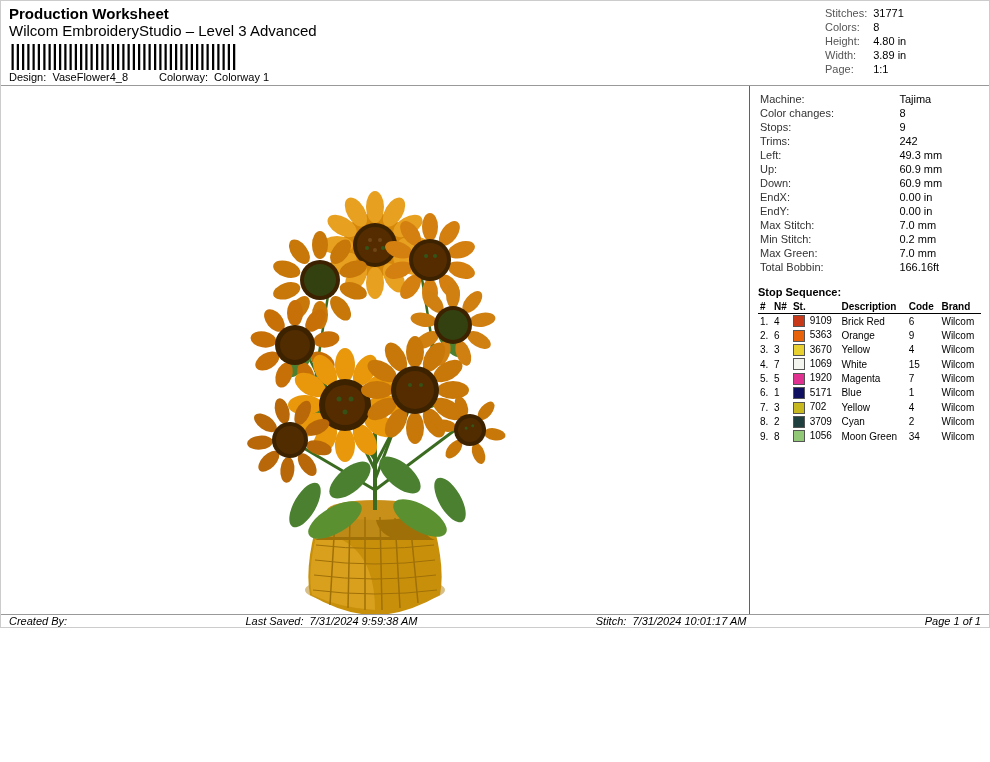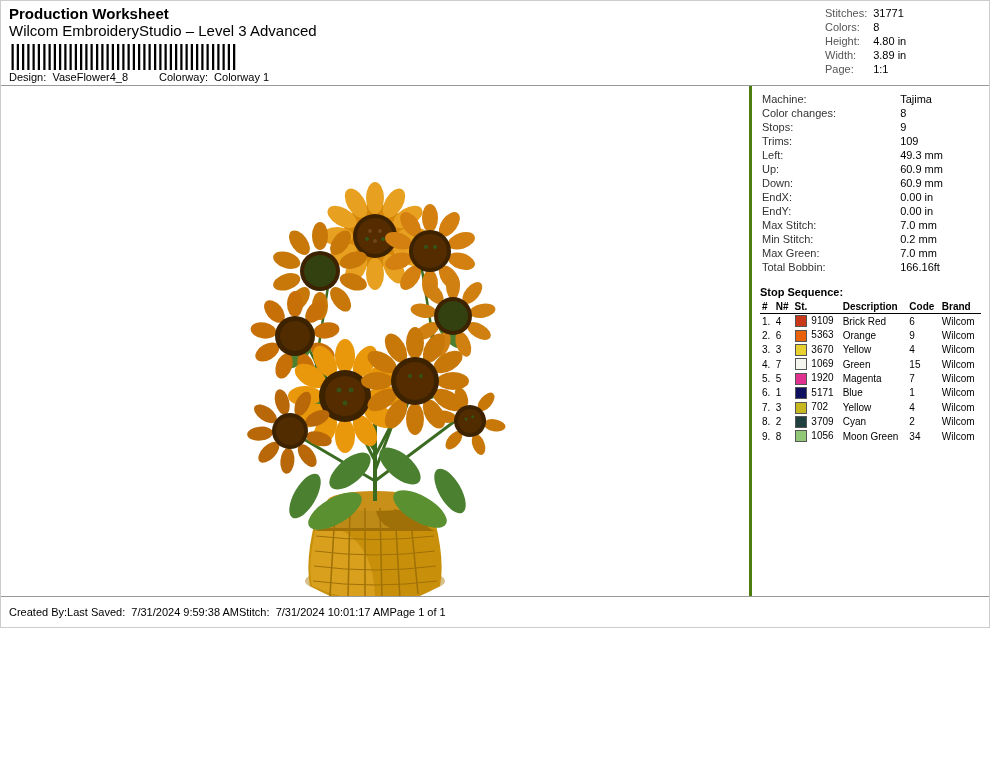--- a/index.html
+++ b/index.html
@@ -74,21 +74,21 @@
       display: flex;
       align-items: center;
       justify-content: center;
       padding: 10px;
       position: relative;
     }
 
     
     .info-panel {
       width: 240px;
-      border-left: 3px solid #4d7c0f;
+      border-left: 1px solid #4d7c0f;
       padding: 6px 8px;
       font-size: 11px;
       overflow-y: auto;
     }
     .info-table {
       width: 100%;
       border-collapse: collapse;
     }
     .info-table td {
       padding: 1px 2px;
@@ -131,23 +131,25 @@
       width: 12px;
       height: 12px;
       border: 1px solid #555;
       vertical-align: middle;
       margin-right: 2px;
     }
 
     
     .footer {
       border-top: 1px solid #999;
-      padding: 9px 8px;
+      padding: 0 8px;
       display: flex;
+      justify-content: space-between;
       font-size: 11px;
+      font-style: italic;
     }
   </style>
 </head>
 <body>
 
 <div class="page">
 
   <div class="header">
     <div class="header-left">
       <div class="header-title">Production Worksheet</div>
@@ -421,21 +423,21 @@
         <tr>
           <td>Color changes:</td>
           <td>8</td>
         </tr>
         <tr>
           <td>Stops:</td>
           <td>9</td>
         </tr>
         <tr>
           <td>Trims:</td>
-          <td>109</td>
+          <td>242</td>
         </tr>
         <tr>
           <td>Left:</td>
           <td>49.3 mm</td>
         </tr>
         <tr>
           <td>Up:</td>
           <td>60.9 mm</td>
         </tr>
         <tr>
@@ -516,21 +518,21 @@
       <td>4</td>
       <td>Wilcom</td>
     </tr>
             <tr>
       <td>4.</td>
       <td>7</td>
       <td>
         <span class="color-swatch" style="background:#F5F5F0;"></span>
         1069
       </td>
-      <td>Green</td>
+      <td>White</td>
       <td>15</td>
       <td>Wilcom</td>
     </tr>
             <tr>
       <td>5.</td>
       <td>5</td>
       <td>
         <span class="color-swatch" style="background:#E03090;"></span>
         1920
       </td>

